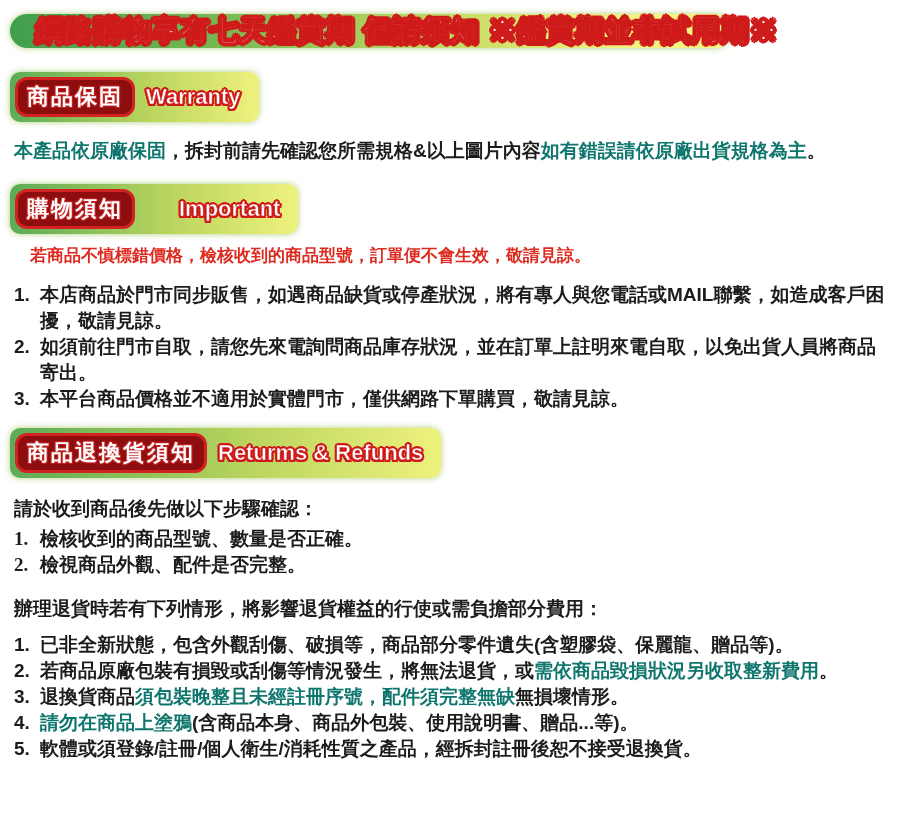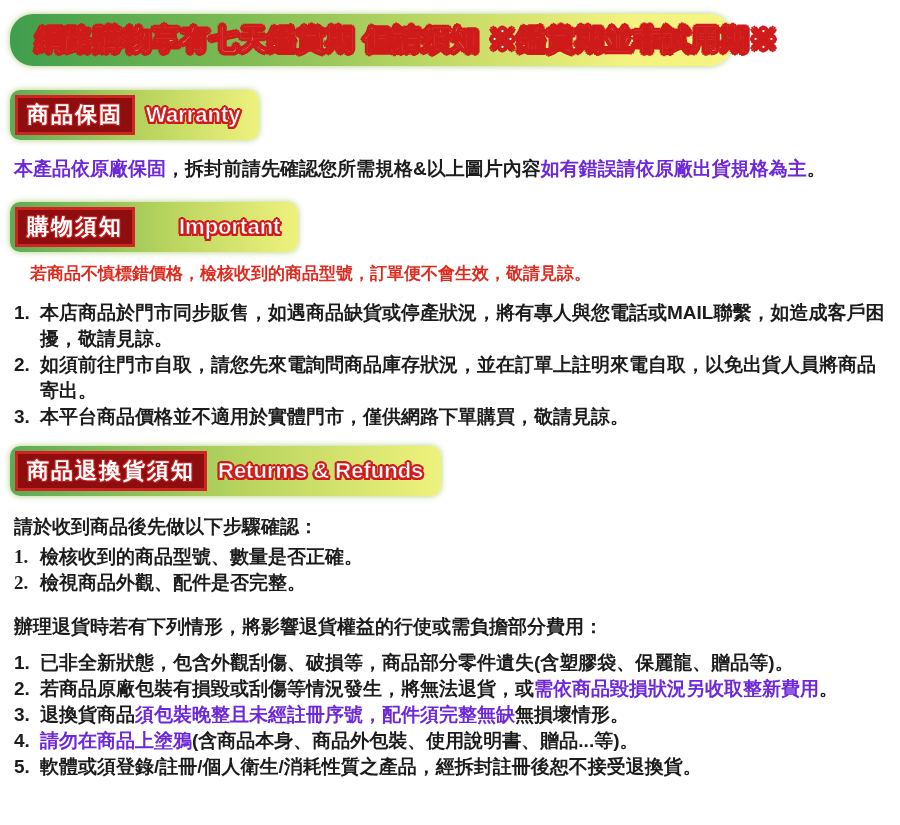--- a/index.html
+++ b/index.html
@@ -6,21 +6,21 @@
   html,body { width:900px; height:825px; overflow:hidden; }
   body {
     background:#ffffff;
     font-family:"Liberation Sans", sans-serif;
     color:#1c1c1c;
   }
 
   
   .banner {
     margin:14px 0 0 10px;
-    width:722px; height:52px;
+    width:722px; height:34px;
     border-radius:23px;
     background:linear-gradient(90deg,#3f9e4d 0%,#7ab953 30%,#c6dc66 62%,#f4f381 86%,#f6f584 100%);
     box-shadow:0 0 6px rgba(150,190,80,.75);
     display:flex; align-items:center;
     padding-left:26px;
   }
   .banner-text {
     font-size:28px; font-weight:bold; color:#fff;
     letter-spacing:1px; white-space:nowrap;
     -webkit-text-stroke:1px #cf1a1a;
@@ -33,42 +33,42 @@
   .badge {
     display:inline-flex; align-items:center; gap:11px;
     padding:5px 18px 5px 5px;
     border-radius:10px;
     background:linear-gradient(90deg,#5cab57 0%,#b9d45e 55%,#eef27d 100%);
     box-shadow:0 0 6px rgba(150,190,80,.75);
   }
   .badge-title {
     background:#8e0e10;
     border:3px solid #d32222;
-    border-radius:0;
+    border-radius:12px;
     padding:2px 9px;
     color:#fff; font-weight:bold; font-size:22px; letter-spacing:2px;
     text-shadow:1px 1px 0 #c22222, -1px -1px 0 #c22222, 1px -1px 0 #c22222, -1px 1px 0 #c22222;
     white-space:nowrap;
   }
   .badge-en {
     color:#fff; font-weight:bold; font-size:22px; white-space:nowrap;
     -webkit-text-stroke:0.5px #cf1a1a;
     text-shadow:
       2px 0 0 #cf1a1a, -2px 0 0 #cf1a1a, 0 2px 0 #cf1a1a, 0 -2px 0 #cf1a1a,
       1.5px 1.5px 0 #cf1a1a, -1.5px 1.5px 0 #cf1a1a, 1.5px -1.5px 0 #cf1a1a, -1.5px -1.5px 0 #cf1a1a;
   }
   .badge-warranty { margin:24px 0 0 10px; }
   .badge-shopping { margin:20px 0 0 10px;gap:44px; }
   .badge-returns  { margin:16px 0 0 10px; }
 
   
   .txt { font-size:19px; line-height:26px; font-weight:600; }
   .intro       { margin:24px 0 0 14px; }
   .body-line   { margin:16px 0 0 14px; }
-  .red  { color:#6d28d9; }
+  .red  { color:#0f766e; }
   .warning {
     margin:10px 0 0 30px;
     font-size:17px; line-height:24px; font-weight:bold;
     color:#dd2b20;
   }
   .section-intro { margin:18px 0 0 14px; }
 
   ol.numlist { list-style:none; counter-reset:n; margin:14px 0 0 14px; }
   ol.numlist li {
     counter-increment:n;

